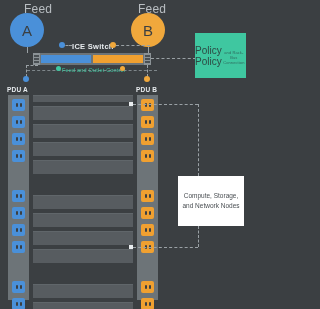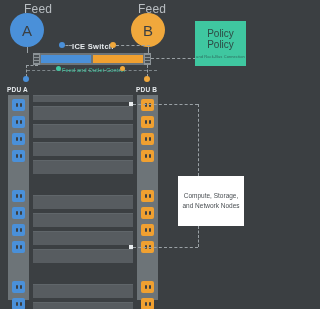--- a/index.html
+++ b/index.html
@@ -192,25 +192,25 @@
   #node-callout-text {
     font-size: 6.5px;
     line-height: 1.55;
     color: #4a4f53;
     padding: 0 4px;
   }
 
   
   #policy-engine {
     position: absolute;
-    left: 195px; top: 21px;
+    left: 195px; top: 33px;
     width: 51px; height: 45px;
     background: #3fc7a0;
     display: flex;
-    flex-direction: column;
+    flex-direction: row;
     align-items: center;
     justify-content: center;
     text-align: center;
   }
   #policy-engine-title {
     font-size: 10px;
     color: #2d4a44;
     line-height: 1.1;
   }
   #policy-engine-sub {

